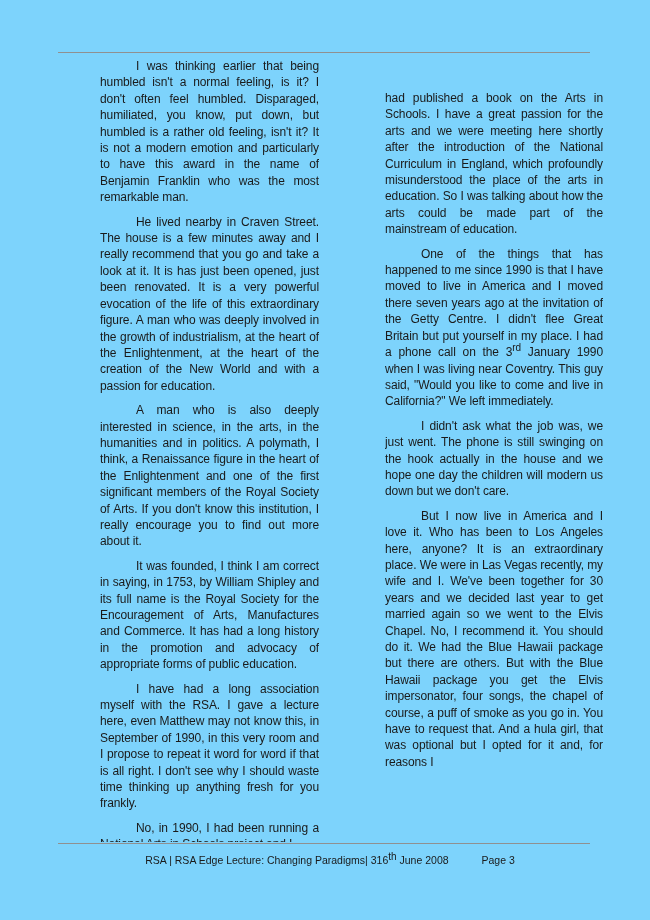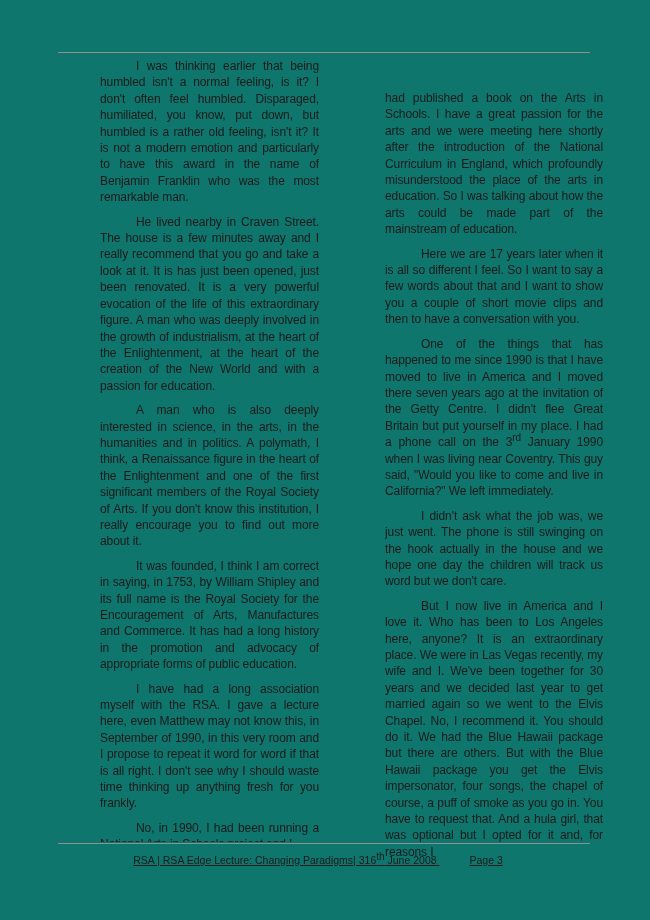--- a/index.html
+++ b/index.html
@@ -6,21 +6,21 @@
   html, body {
     margin: 0;
     padding: 0;
     background: #ffffff;
     font-family: "Liberation Sans", sans-serif;
   }
   .page {
     position: relative;
     width: 650px;
     height: 920px;
-    background: #0f766e;
+    background: #7dd3fc;
     overflow: hidden;
   }
   .rule {
     position: absolute;
     left: 58px;
     width: 532px;
     height: 1px;
     background: #909090;
   }
   .rule-top { top: 52px; }
@@ -45,27 +45,26 @@
   }
   .col p.no-indent { text-indent: 0; }
   sup {
     font-size: 10px;
     line-height: 0;
     vertical-align: super;
   }
   .footer {
     position: absolute;
     top: 854px;
-    left: 52px;
+    left: 64px;
     width: 532px;
     text-align: center;
     font-size: 10.5px;
     color: #1a1a1a;
     white-space: nowrap;
-    text-decoration: underline;
   }
   .footer .footer-page { margin-left: 30px; }
 </style>
 </head>
 <body>
 
 <div class="page">
 
   <div class="rule rule-top"></div>
 
@@ -73,23 +72,22 @@
     <p>I was thinking earlier that being humbled isn't a normal feeling, is it? I don't often feel humbled. Disparaged, humiliated, you know, put down, but humbled is a rather old feeling, isn't it? It is not a modern emotion and particularly to have this award in the name of Benjamin Franklin who was the most remarkable man.</p>
     <p>He lived nearby in Craven Street. The house is a few minutes away and I really recommend that you go and take a look at it. It is has just been opened, just been renovated. It is a very powerful evocation of the life of this extraordinary figure. A man who was deeply involved in the growth of industrialism, at the heart of the Enlightenment, at the heart of the creation of the New World and with a passion for education.</p>
     <p>A man who is also deeply interested in science, in the arts, in the humanities and in politics. A polymath, I think, a Renaissance figure in the heart of the Enlightenment and one of the first significant members of the Royal Society of Arts. If you don't know this institution, I really encourage you to find out more about it.</p>
     <p>It was founded, I think I am correct in saying, in 1753, by William Shipley and its full name is the Royal Society for the Encouragement of Arts, Manufactures and Commerce. It has had a long history in the promotion and advocacy of appropriate forms of public education.</p>
     <p>I have had a long association myself with the RSA. I gave a lecture here, even Matthew may not know this, in September of 1990, in this very room and I propose to repeat it word for word if that is all right. I don't see why I should waste time thinking up anything fresh for you frankly.</p>
     <p>No, in 1990, I had been running a National Arts in Schools project and I</p>
   </div>
 
   <div class="col col-right">
     <p class="no-indent">had published a book on the Arts in Schools. I have a great passion for the arts and we were meeting here shortly after the introduction of the National Curriculum in England, which profoundly misunderstood the place of the arts in education. So I was talking about how the arts could be made part of the mainstream of education.</p>
-    <p>Here we are 17 years later when it is all so different I feel. So I want to say a few words about that and I want to show you a couple of short movie clips and then to have a conversation with you.</p>
     <p><span>One of the things that has happened to me since 1990 is that I have moved to live in America and I moved there seven years ago at the invitation of the Getty Centre. I didn't flee Great Britain but put yourself in my place. I had a phone call on the 3</span><sup>rd</sup><span> January 1990 when I was living near Coventry. This guy said, "Would you like to come and live in California?" We left immediately.</span></p>
-    <p>I didn't ask what the job was, we just went. The phone is still swinging on the hook actually in the house and we hope one day the children will track us word but we don't care.</p>
+    <p>I didn't ask what the job was, we just went. The phone is still swinging on the hook actually in the house and we hope one day the children will modern us down but we don't care.</p>
     <p>But I now live in America and I love it. Who has been to Los Angeles here, anyone? It is an extraordinary place. We were in Las Vegas recently, my wife and I. We've been together for 30 years and we decided last year to get married again so we went to the Elvis Chapel. No, I recommend it. You should do it. We had the Blue Hawaii package but there are others. But with the Blue Hawaii package you get the Elvis impersonator, four songs, the chapel of course, a puff of smoke as you go in. You have to request that. And a hula girl, that was optional but I opted for it and, for reasons I</p>
   </div>
 
   <div class="rule rule-bottom"></div>
 
   <div class="footer">
     <span class="footer-text"><span>RSA | RSA Edge Lecture: Changing Paradigms| 316</span><sup>th</sup><span> June 2008</span></span>
     <span class="footer-page">Page 3</span>
   </div>
 

